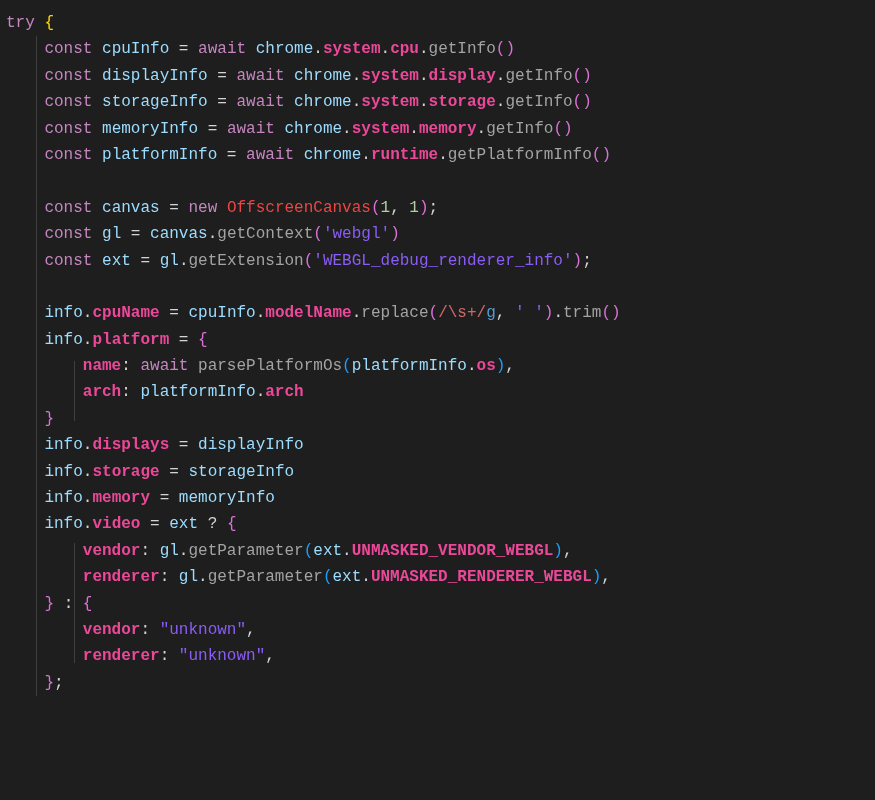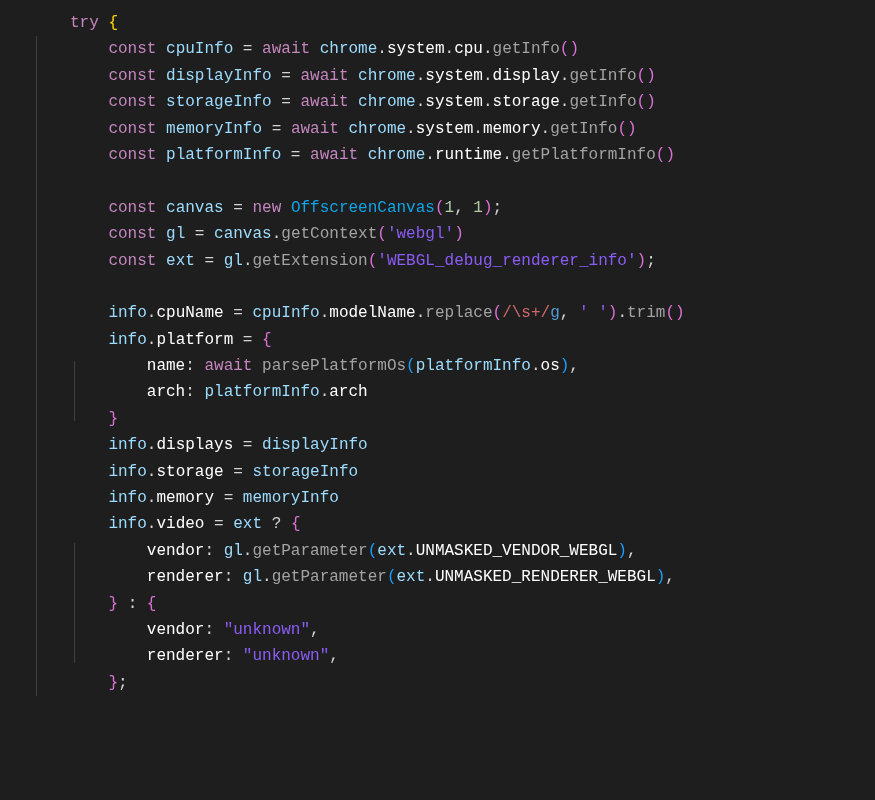--- a/index.html
+++ b/index.html
@@ -12,29 +12,28 @@
     padding: 10px 0;
     width: 875px;
     height: 800px;
     overflow: hidden;
   }
   .editor {
     white-space: pre;
     position: relative;
   }
   .line {
-    padding-left: 31px;
+    padding-left: 6px;
     position: relative;
-    margin-left: 39px;
   }
   .kw { color: #c586c0; }        
   .var { color: #9cdcfe; }       
-  .prop { color: #ffffff; }      
+  .prop { color: #ec4899; font-weight: bold; }      
   .func { color: #a3a3a3; }      
-  .class { color: #0ea5e9; text-align: right; }     
+  .class { color: #ef4444; text-align: right; }     
   .str { color: #8b5cf6; }       
   .num { color: #b5cea8; }       
   .regex { color: #d16969; }     
   .regexflag { color: #569cd6; } 
   .brace { color: #ffd700; }     
   .brace2 { color: #da70d6; }    
   .paren { color: #da70d6; }     
   .paren2 { color: #179fff; }
   .punct { color: #d4d4d4; }     
   .op { color: #d4d4d4; }        

